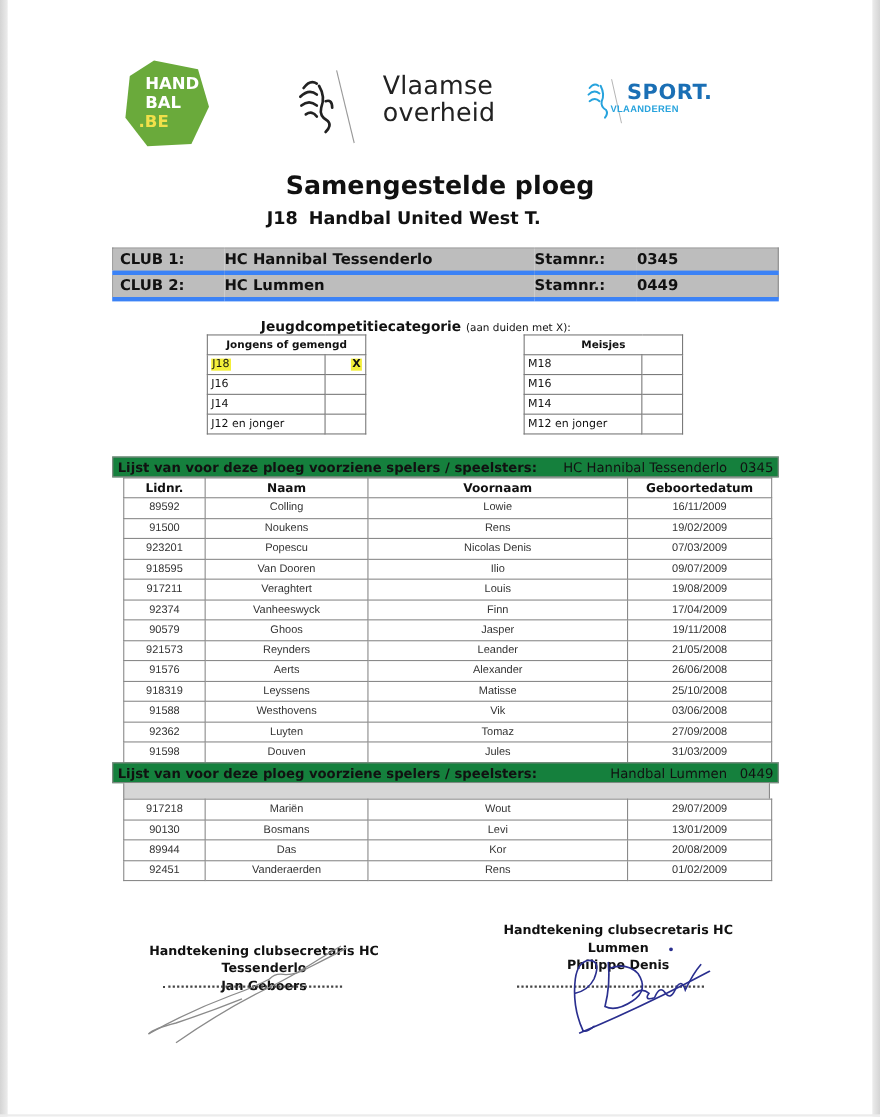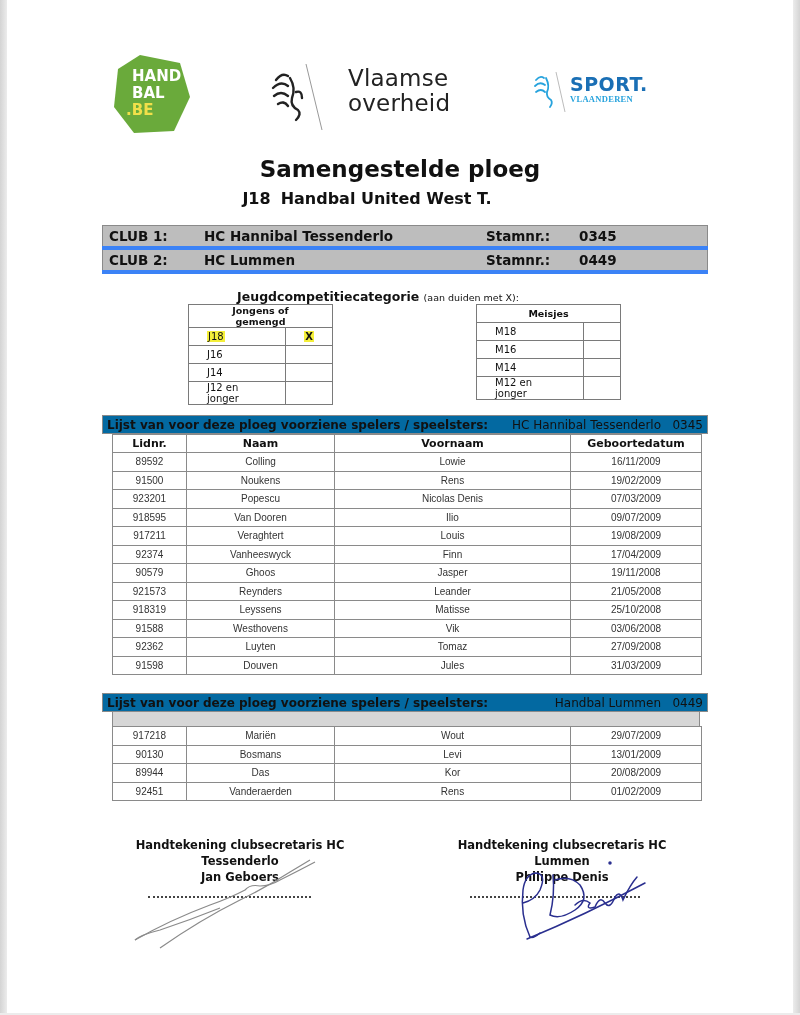--- a/index.html
+++ b/index.html
@@ -12,68 +12,68 @@
   .edge-left { position: absolute; left: 0; top: 0; width: 7px; height: 1015px; background: linear-gradient(90deg,#d4d4d4,#ececec); }
   .edge-right { position: absolute; right: 0; top: 0; width: 7px; height: 1015px; background: linear-gradient(90deg,#ececec,#d4d4d4); }
   .edge-bottom { position: absolute; left: 0; bottom: 0; width: 800px; height: 2px; background: #ececec; }
 
   
   .logo-handbal { position: absolute; left: 110px; top: 53px; width: 82px; height: 82px; }
   .logo-vlaamse { position: absolute; left: 268px; top: 62px; width: 180px; height: 70px; }
   .logo-sport { position: absolute; left: 532px; top: 70px; width: 130px; height: 45px; }
   .vo-text { position: absolute; left: 80px; top: 4px; font-size: 23px; line-height: 25px; color: #222; font-family: "DejaVu Sans", sans-serif; letter-spacing: 0.2px; }
   .sport-text { position: absolute; left: 38px; top: 4px; font-weight: bold; font-size: 19px; color: #1a6fb5; font-family: "DejaVu Sans", sans-serif; letter-spacing: 0.5px; line-height: 20px; }
-  .sport-sub { position: absolute; left: 38px; top: 24px; font-size: 8.5px; color: #27a3dd; font-weight: bold; font-family: Liberation Serif, serif; letter-spacing: 0.3px; }
+  .sport-sub { position: absolute; left: 23px; top: 24px; font-size: 8.5px; color: #27a3dd; font-weight: bold; font-family: Liberation Sans, sans-serif; letter-spacing: 0.3px; }
 
   .title { position: absolute; left: 0; width: 800px; top: 156px; text-align: center; font-weight: bold; font-size: 23px; font-family: "DejaVu Sans", sans-serif; color: #111; }
   .subtitle { position: absolute; left: 0; width: 744px; top: 189px; text-align: center; font-weight: bold; font-size: 16px; font-family: "DejaVu Sans", sans-serif; color: #111; }
   .subtitle span { margin-right: 10px; }
 
   
   .club-table { position: absolute; left: 102px; top: 225px; width: 606px; border-collapse: collapse; }
   .club-table td { background: #bdbdbd; border-top: 1px solid #8a8a8a; border-bottom: 4px solid #3b82f6; height: 20px; font-weight: bold; font-size: 13.5px; padding: 0; font-family: "DejaVu Sans", sans-serif; }
   .club-table tr td:first-child { border-left: 1px solid #8a8a8a; padding-left: 6px; width: 95px; }
   .club-table tr td:last-child { border-right: 1px solid #8a8a8a; }
   .club-table .c-name { width: 282px; }
   .club-table .c-stam { width: 93px; font-weight: bold; }
 
   .cat-title { position: absolute; left: 0; width: 756px; top: 289px; text-align: center; font-size: 12.5px; font-weight: bold; font-family: "DejaVu Sans", sans-serif; }
   .cat-title small { font-weight: normal; font-size: 9.5px; }
 
   .cat-table { position: absolute; border-collapse: collapse; font-size: 10px; font-family: "DejaVu Sans", sans-serif; }
-  .cat-table td, .cat-table th { border: 1px solid #7a7a7a; height: 17px; padding: 0 18px; }
+  .cat-table td, .cat-table th { border: 1px solid #7a7a7a; height: 17px; padding: 0 3px; }
   .cat-table th { font-weight: bold; font-size: 9.5px; text-align: center; }
   .cat-left { left: 188px; top: 304px; width: 145px; }
   .cat-right { left: 476px; top: 304px; width: 145px; }
   .cat-left td:first-child, .cat-right td:first-child { width: 100px; }
   .hl { background: #f4ef3a; padding: 0 1px; }
   .xmark { text-align: right; font-weight: bold; }
 
   
-  .list-header { position: absolute; left: 102px; width: 606px; height: 19px; background: #0369a1; border: 1px solid #8a8a8a; box-sizing: border-box; font-size: 12px; font-family: "DejaVu Sans", sans-serif; }
+  .list-header { position: absolute; left: 102px; width: 606px; height: 19px; background: #15803d; border: 1px solid #8a8a8a; box-sizing: border-box; font-size: 12px; font-family: "DejaVu Sans", sans-serif; }
   .list-header .lh-title { position: absolute; left: 4px; top: 2px; font-weight: bold; }
   .list-header .lh-club { position: absolute; right: 4px; top: 2px; }
   .lh1 { top: 415px; }
   .lh2 { top: 693px; }
   .gray-strip { position: absolute; left: 112px; top: 712px; width: 588px; height: 14px; background: #d6d6d6; border-left: 1px solid #8a8a8a; border-right: 1px solid #8a8a8a; box-sizing: border-box; }
 
   .ptable { position: absolute; left: 112px; width: 589px; border-collapse: collapse; font-size: 10px; table-layout: fixed; }
   .ptable td, .ptable th { border: 1px solid #8a8a8a; text-align: center; padding: 0; color: #333; }
   .ptable th { font-weight: bold; font-size: 11px; color: #111; height: 17px; font-family: "DejaVu Sans", sans-serif; }
   .ptable td { height: 17.5px; }
   .pt1 { top: 434px; }
   .pt2 { top: 726px; }
   .col-lid { width: 74px; }
   .col-naam { width: 148px; }
   .col-voor { width: 236px; }
   .col-geb { width: 131px; }
 
   
   .sig-block { position: absolute; top: 837px; font-weight: bold; font-size: 11.5px; text-align: center; font-family: "DejaVu Sans", sans-serif; line-height: 16px; }
-  .sig1 { left: 100px; width: 280px; }
+  .sig1 { left: 100px; width: 280px; margin-top: 19px; }
   .sig2 { left: 432px; width: 260px; }
   .dots { position: absolute; top: 896px; height: 0; border-top: 2px dotted #444; }
   .dots1 { left: 148px; width: 163px; }
   .dots2 { left: 470px; width: 170px; }
   .sig-svg { position: absolute; }
 </style>
 </head>
 <body>
 
 <div class="edge-left"></div>
@@ -256,20 +256,26 @@
         <td>Jasper</td>
         <td>19/11/2008</td>
       </tr>
       <tr>
         <td>921573</td>
         <td>Reynders</td>
         <td>Leander</td>
         <td>21/05/2008</td>
       </tr>
       <tr>
+        <td>91576</td>
+        <td>Aerts</td>
+        <td>Alexander</td>
+        <td>26/06/2008</td>
+      </tr>
+      <tr>
         <td>918319</td>
         <td>Leyssens</td>
         <td>Matisse</td>
         <td>25/10/2008</td>
       </tr>
       <tr>
         <td>91588</td>
         <td>Westhovens</td>
         <td>Vik</td>
         <td>03/06/2008</td>

